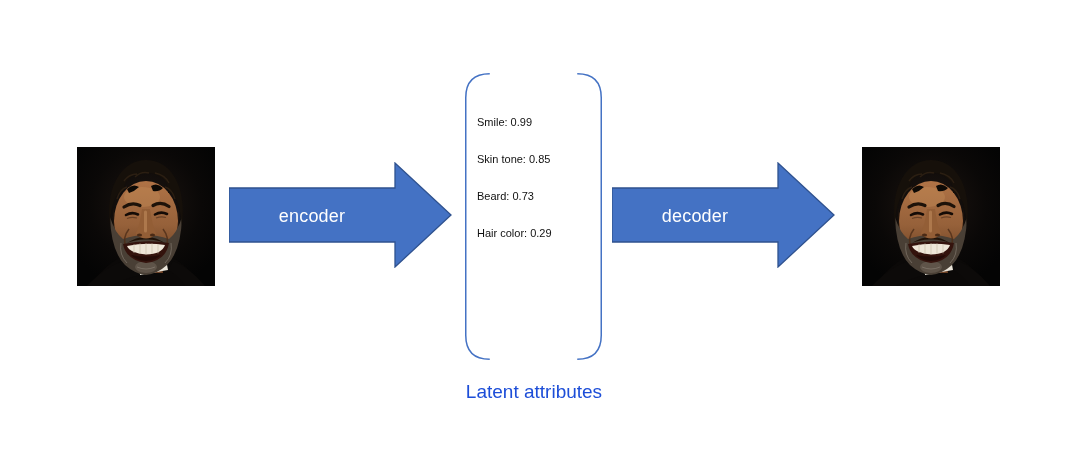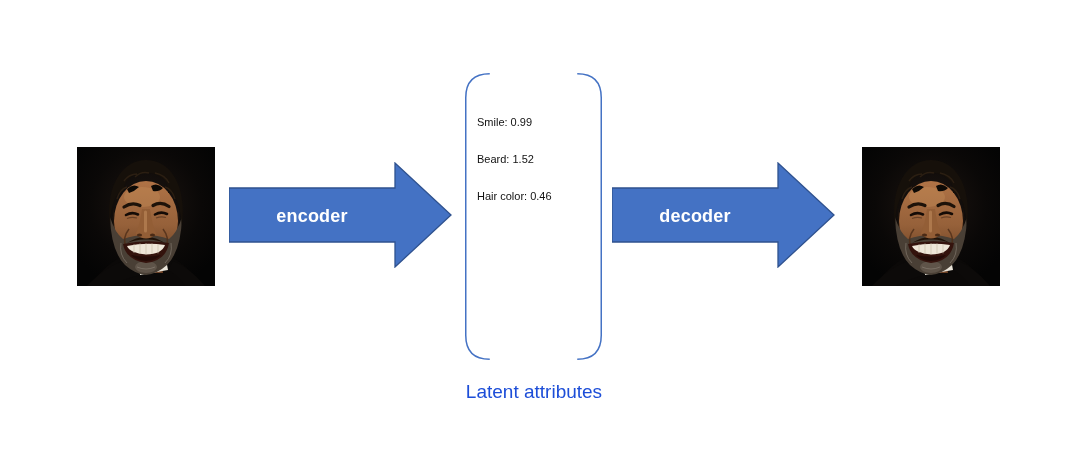--- a/index.html
+++ b/index.html
@@ -17,21 +17,21 @@
   .photo svg{display:block;width:100%;height:100%;}
   .photo-left{left:77px;top:147px;}
   .photo-right{left:862px;top:147px;}
   .arrow-svg{position:absolute;width:223px;height:106px;}
   .arrow-encoder{left:229px;top:162px;}
   .arrow-decoder{left:612px;top:162px;}
   .arrow-label{
     position:absolute;
     width:166px;height:56px;
     display:flex;align-items:center;justify-content:center;
-    color:#ffffff;font-size:18px;letter-spacing:.2px;font-weight:bold;
+    color:#ffffff;font-size:18px;letter-spacing:.2px;
   }
   .label-encoder{left:229px;top:188px;}
   .label-decoder{left:612px;top:188px;}
   .bracket-svg{position:absolute;left:465px;top:73px;width:137px;height:287px;}
   .attr-list{position:absolute;left:477px;top:103px;width:120px;}
   .attr-row{
     height:37px;display:flex;align-items:center;
     font-size:11px;color:#111111;white-space:nowrap;
   }
   .caption{
@@ -116,22 +116,23 @@
   </svg>
   <div class="arrow-label label-encoder">encoder</div>
 
   <svg class="bracket-svg" viewBox="0 0 137 287">
     <path d="M 24.75,0.75 Q 0.75,0.75 0.75,24.75 L 0.75,262.25 Q 0.75,286.25 24.75,286.25" fill="none" stroke-width="1.5" stroke="#4472C4"></path>
     <path d="M 112.25,0.75 Q 136.25,0.75 136.25,24.75 L 136.25,262.25 Q 136.25,286.25 112.25,286.25" fill="none" stroke-width="1.5" stroke="#4472C4"></path>
   </svg>
 
   <div class="attr-list">
     <div class="attr-row">Smile: 0.99</div>
-    <div class="attr-row">Beard: 1.52</div>
-    <div class="attr-row">Hair color: 0.46</div>
+    <div class="attr-row">Skin tone: 0.85</div>
+    <div class="attr-row">Beard: 0.73</div>
+    <div class="attr-row">Hair color: 0.29</div>
   </div>
 
   <svg class="arrow-svg arrow-decoder" viewBox="0 0 223 106">
     <polygon points="0,26 166,26 166,1 222,53 166,105 166,80 0,80" stroke-width="1.3" fill="#4472C4" stroke="#2F528F"></polygon>
   </svg>
   <div class="arrow-label label-decoder">decoder</div>
 
   <div class="photo photo-right">
     <svg>
         <use href="#portrait"></use>

